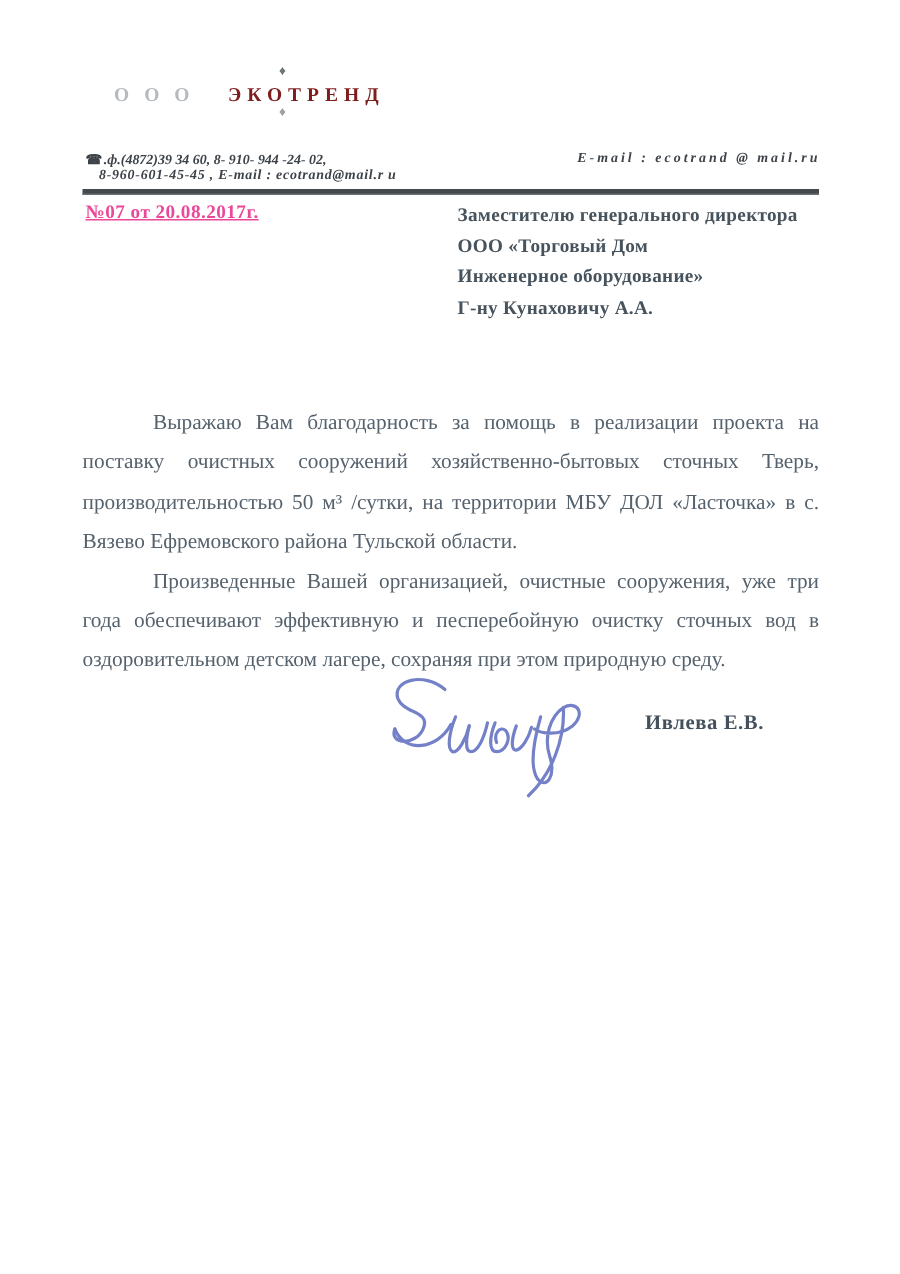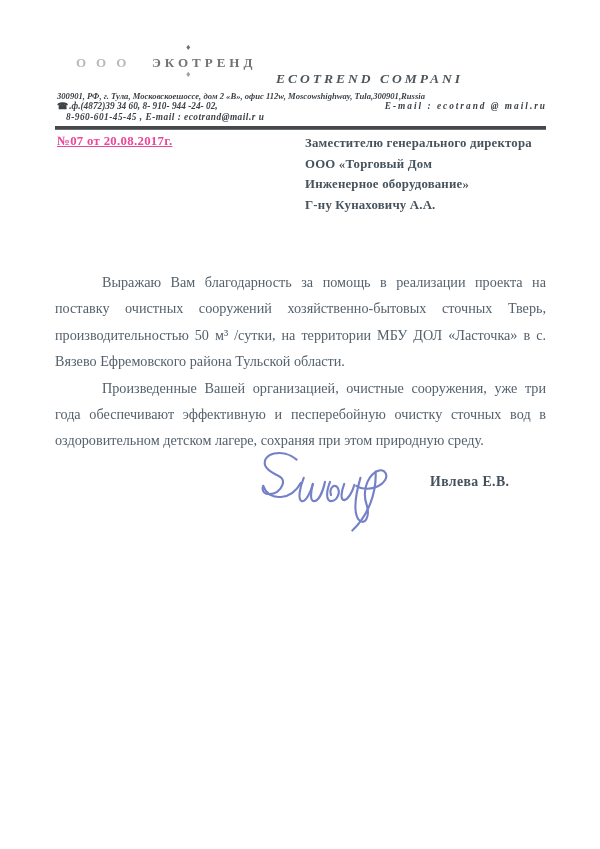--- a/index.html
+++ b/index.html
@@ -12,21 +12,21 @@
     color:#55616c;
     overflow:hidden;
   }
   
   .logo-ooo{
     position:absolute;top:55px;left:76px;
     font-size:13px;letter-spacing:10px;color:#b5babd;font-weight:bold;
   }
   .logo-name{
     position:absolute;top:55px;left:152px;
-    font-size:13px;letter-spacing:4px;color:#737373;font-weight:bold;
+    font-size:13px;letter-spacing:4px;color:#7f1d1d;font-weight:bold;
   }
   .orn-top{position:absolute;top:42px;left:186px;font-size:9px;color:#6e7579;}
   .orn-bottom{position:absolute;top:69px;left:186px;font-size:9px;color:#9aa0a4;}
   .company-en{
     position:absolute;top:71px;left:276px;
     font-size:13.5px;font-weight:bold;font-style:italic;
     letter-spacing:3px;color:#4e565c;
   }
   .address-line{
     position:absolute;top:91px;left:57px;width:492px;
@@ -88,23 +88,21 @@
 </head>
 <body>
 
 <div class="page">
 
   <div class="logo-ooo">ООО</div>
   <div class="logo-name">ЭКОТРЕНД</div>
   <div class="orn-top">♦</div>
   <div class="orn-bottom">♦</div>
 
-  <div class="company-en">ECOTREND COMPANI</div>
 
-  <div class="address-line">300901, РФ, г. Тула, Московскоешоссе, дом 2 «В», офис 112w, Moscowshighway, Tula,300901,Russia</div>
 
   <div class="phone-row">
     <span><span class="phone-icon">☎</span><span>.ф.(4872)39 34 60,  8- 910- 944 -24- 02,</span></span>
     <span class="email-right">E-mail : ecotrand @ mail.ru</span>
   </div>
   <div class="phone2">8-960-601-45-45 , E-mail : ecotrand@mail.r u</div>
 
   <div class="rule"></div>
 
   <div class="ref-number">№07 от 20.08.2017г.</div>

